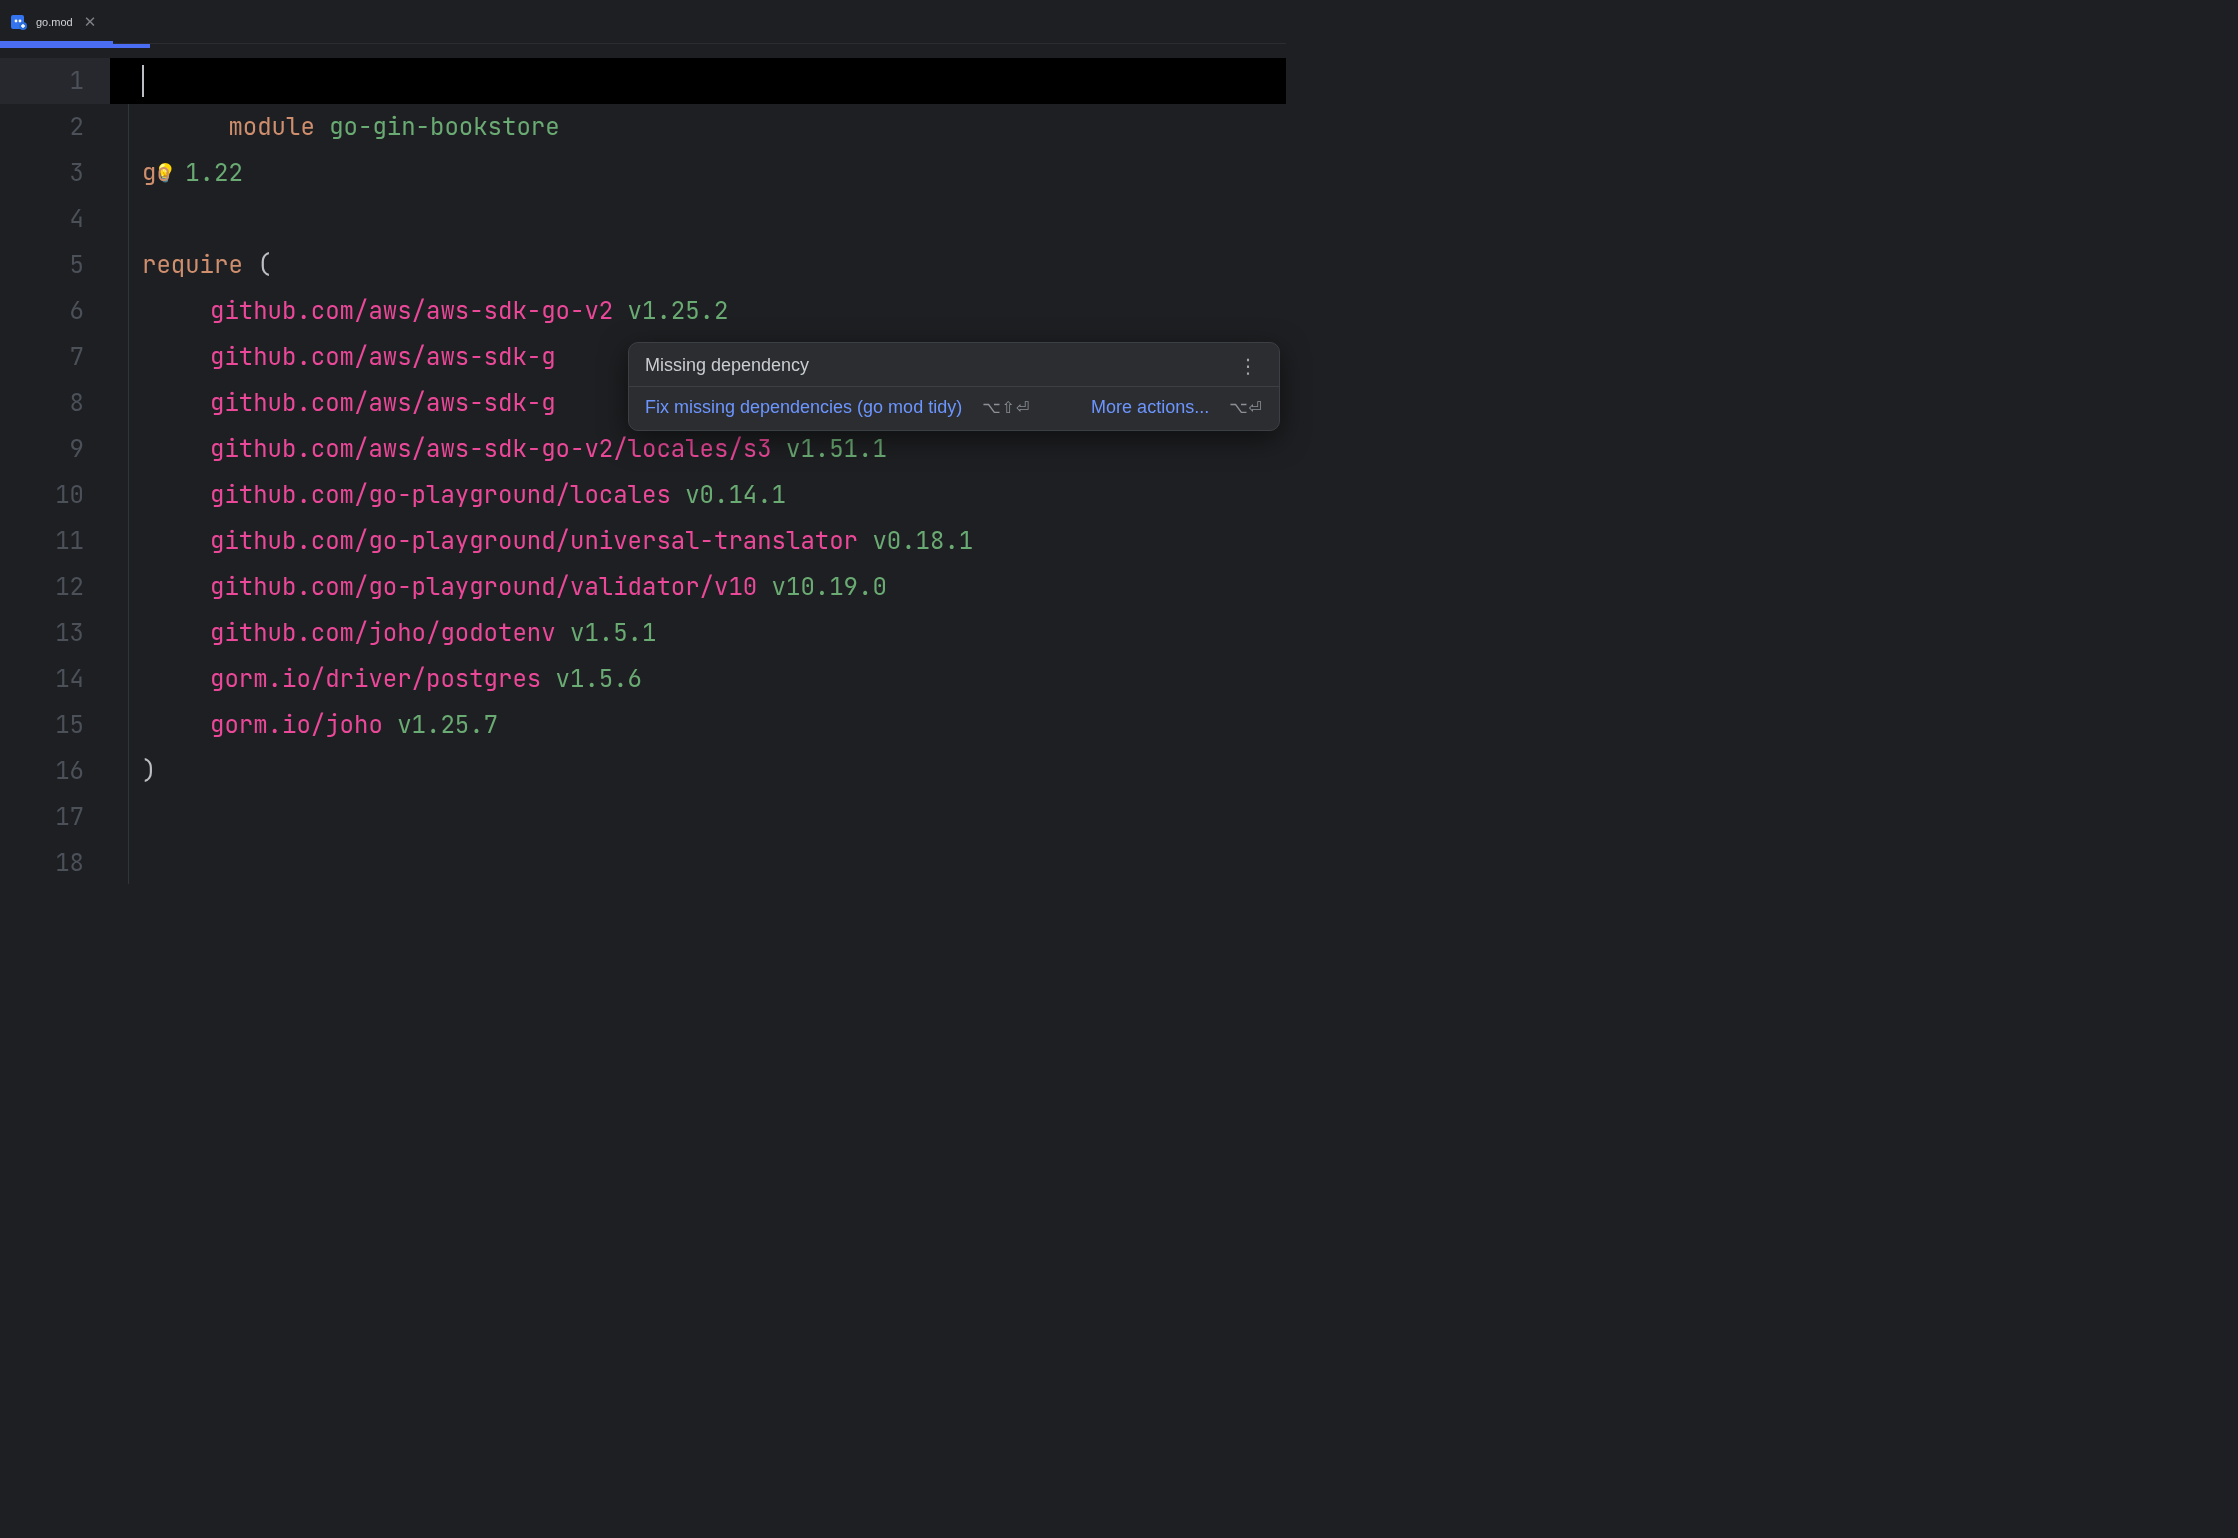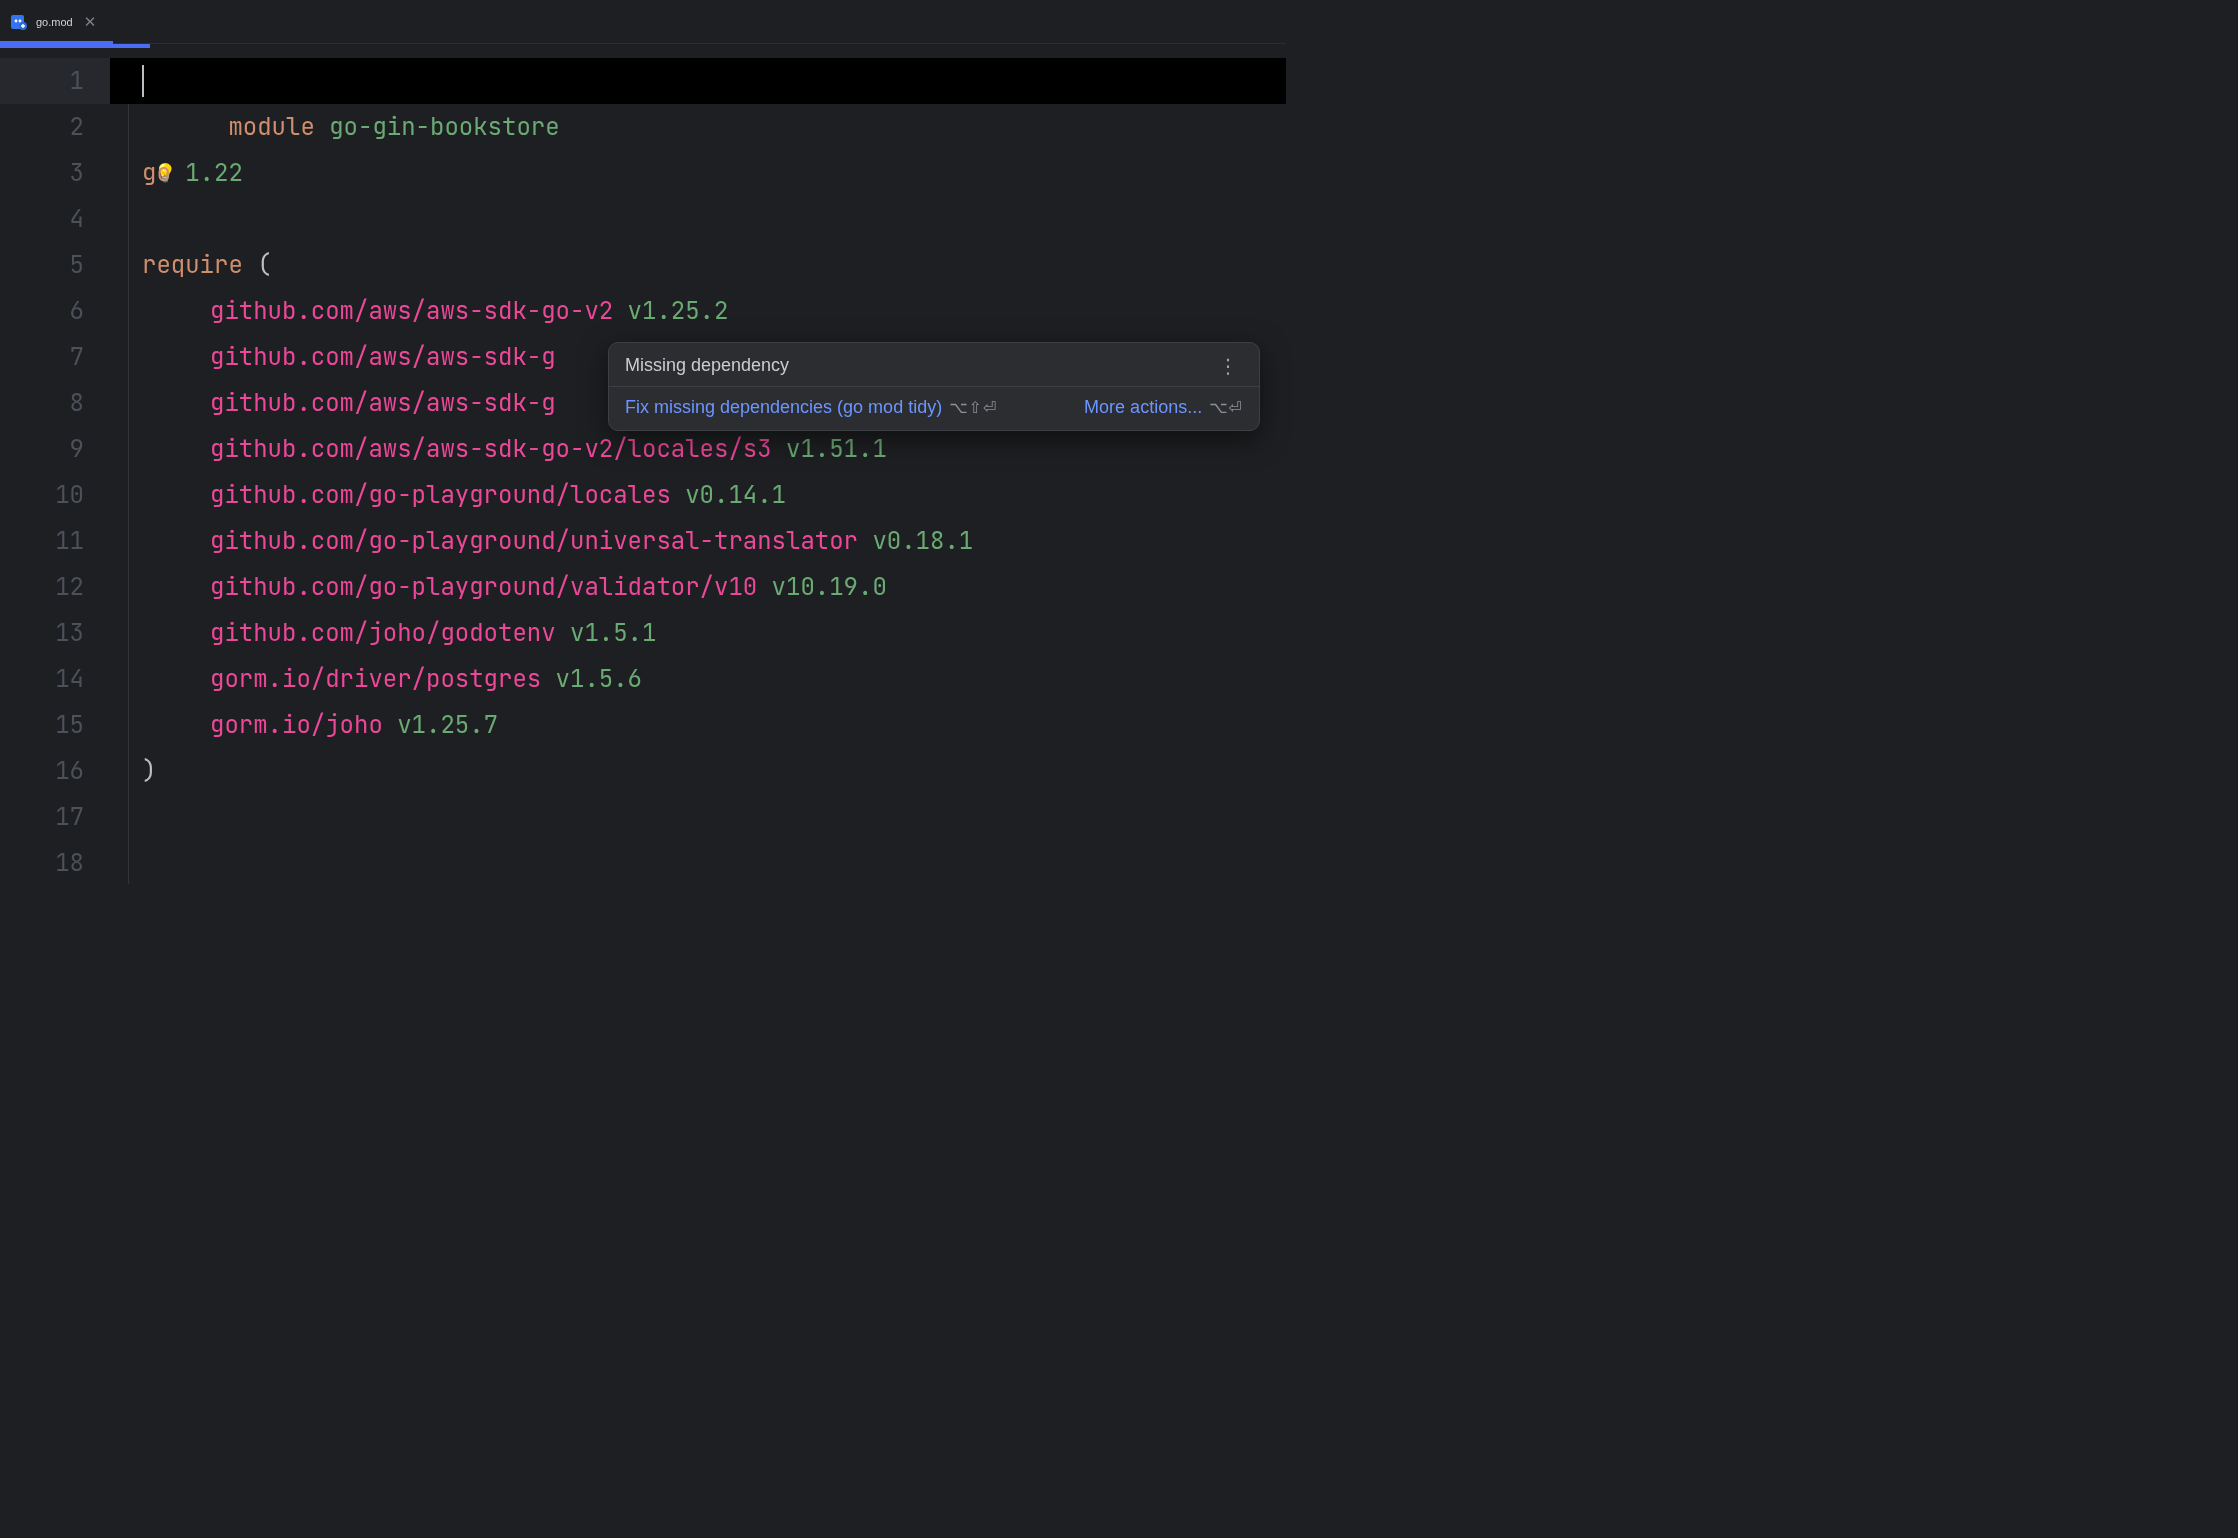--- a/index.html
+++ b/index.html
@@ -121,21 +121,21 @@
     position: absolute;
     left:128px;
     top:60px;
     bottom:0;
     width:1px;
     background:#313438;
   }
   .popup {
     position: absolute;
     top: 342px;
-    left: 608px;
+    left: 628px;
     width: 652px;
     background: #2b2d30;
     border: 1px solid #3c3f44;
     border-radius: 10px;
     box-shadow: 0 8px 28px rgba(0,0,0,0.5);
     font-family: -apple-system, "Segoe UI", sans-serif;
     font-size: 18px;
     z-index: 10;
   }
   .popup-header {
@@ -145,21 +145,21 @@
     padding: 12px 16px 10px 16px;
     color: #c9ccd1;
   }
   .popup-divider {
     height: 1px;
     background: #3c3f44;
   }
   .popup-actions {
     display: flex;
     align-items: center;
-    gap: 7px;
+    gap: 20px;
     padding: 10px 16px 12px 16px;
     color: #8c8f96;
   }
   .popup-link {
     color: #6c95ff;
     cursor: pointer;
   }
   .popup-shortcut {
     color: #8c8f96;
     font-size: 16px;

